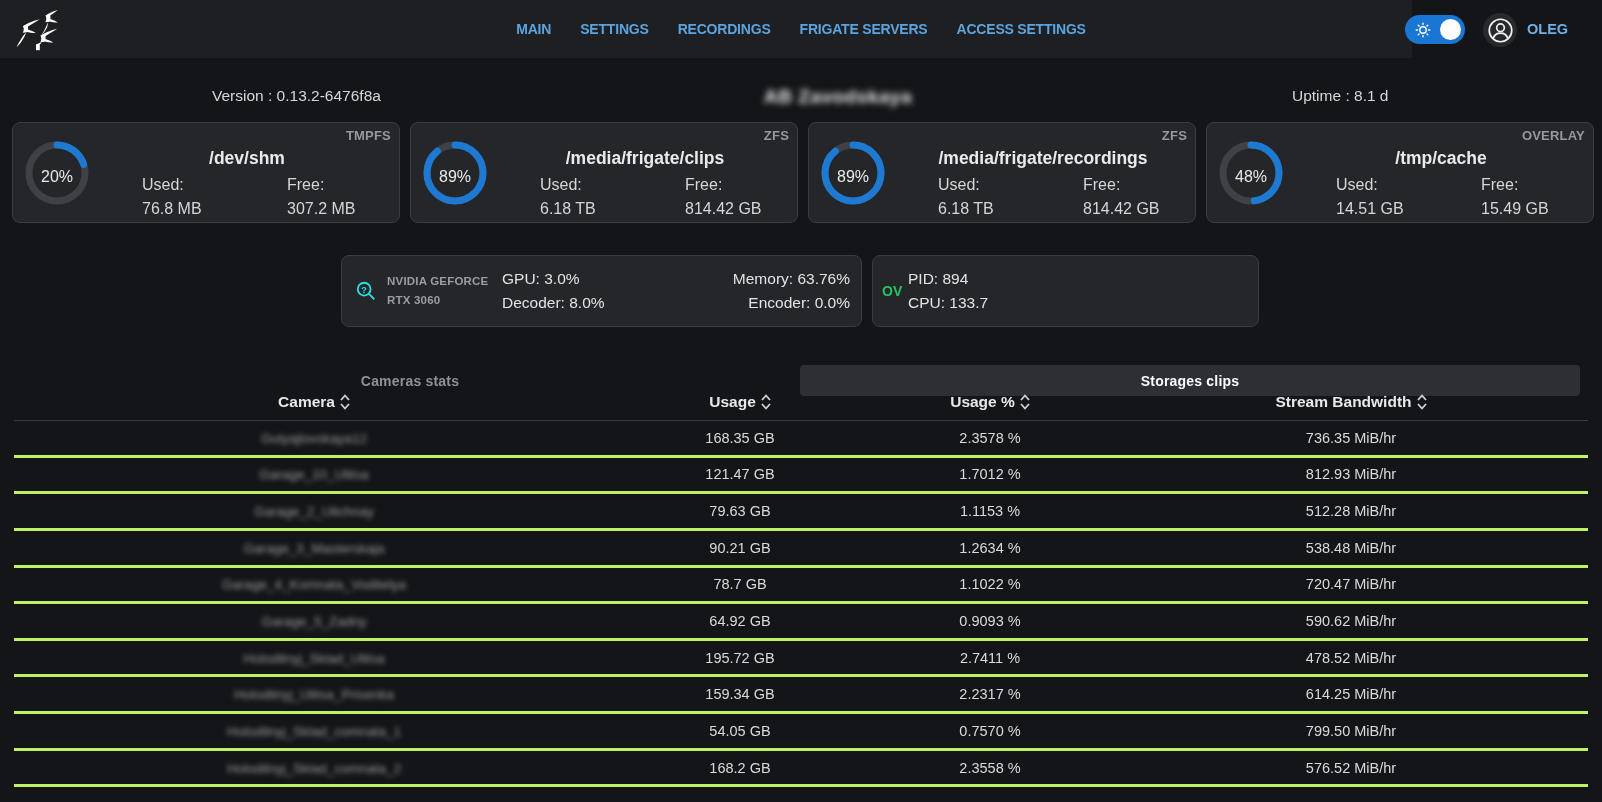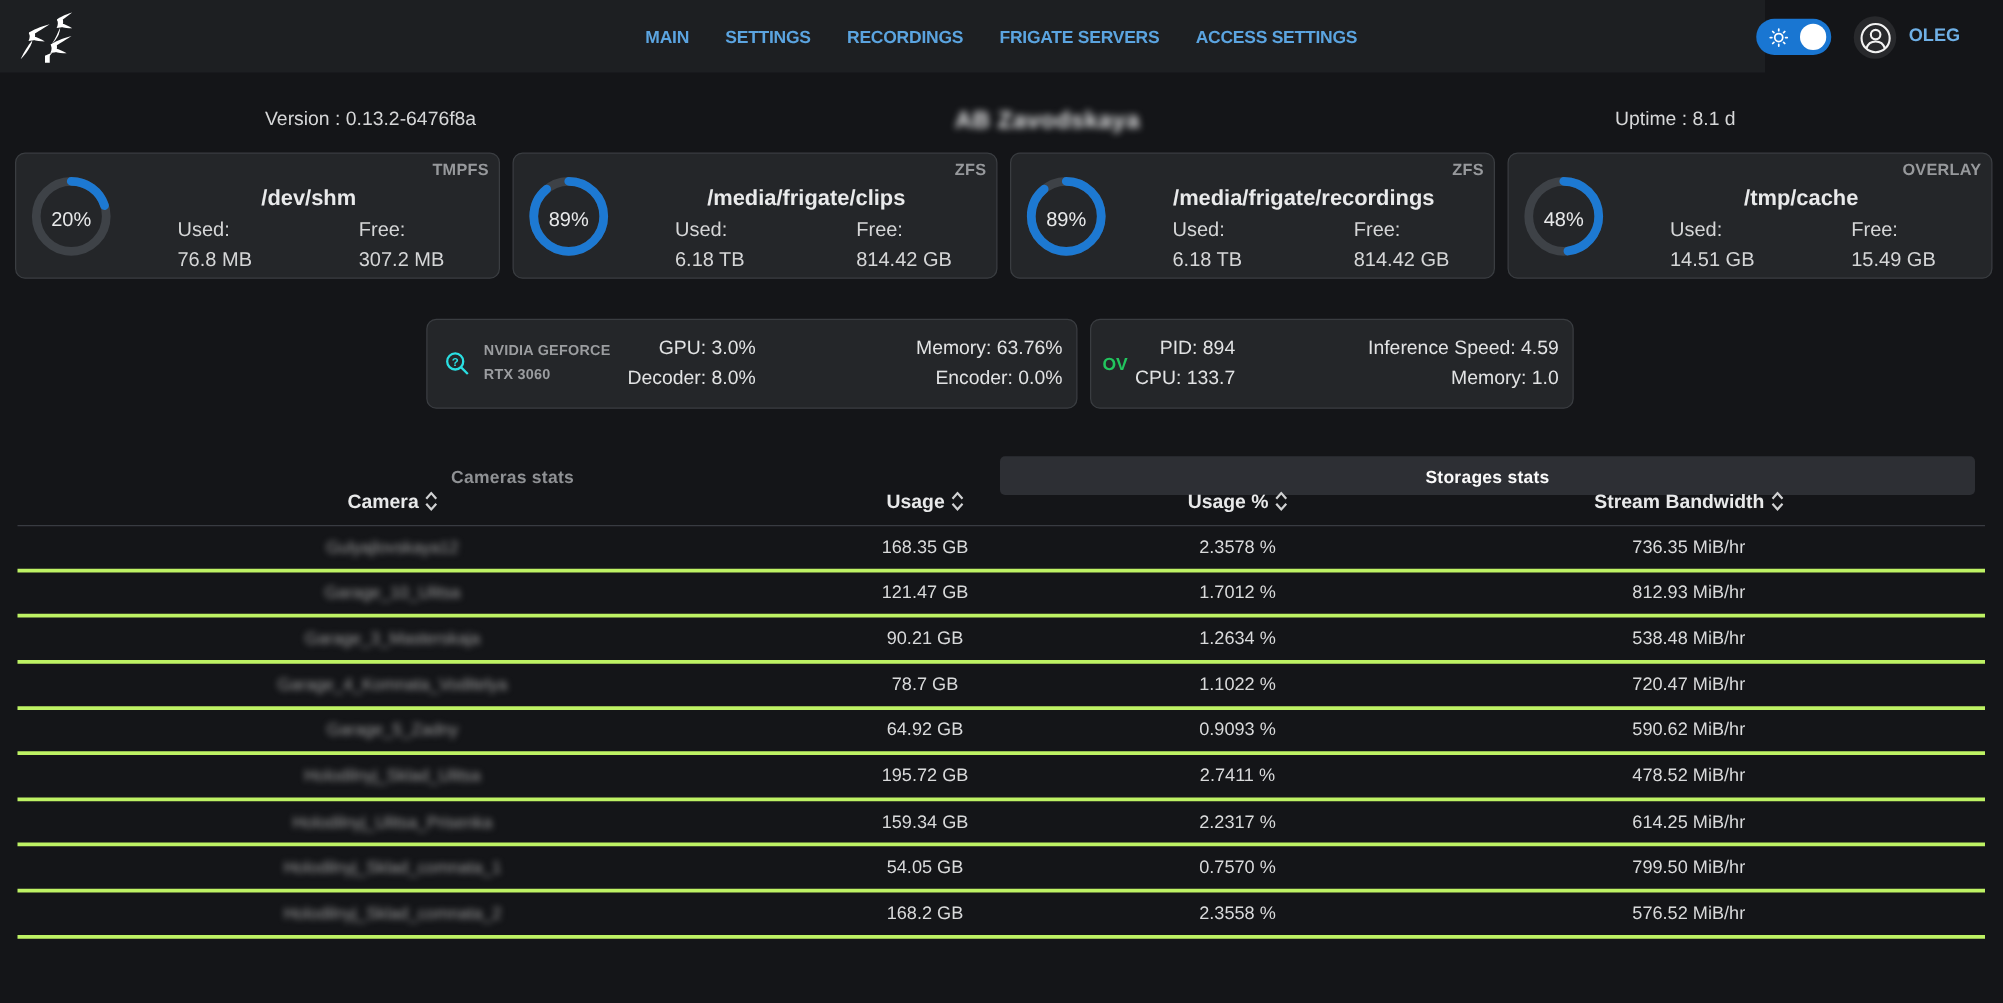--- a/index.html
+++ b/index.html
@@ -40,21 +40,21 @@
   .clbl2 { left:274px; top:53px; }
   .cval1 { left:129px; top:77px; font-size:16px; }
   .cval2 { left:274px; top:77px; font-size:16px; }
 
   .gcardA { position:absolute; left:341px; top:255px; width:521px; height:72px;
     background:#242629; border:1px solid #3a3d41; border-radius:8px; }
   .gcardB { position:absolute; left:872px; top:255px; width:387px; height:72px;
     background:#242629; border:1px solid #3a3d41; border-radius:8px; }
   .gname { position:absolute; left:45px; top:16px; color:#9b9da0; font-weight:bold;
     font-size:11.5px; line-height:19px; letter-spacing:.2px;}
-  .gl { position:absolute; color:#e2e3e4; font-size:15.5px; line-height:24px;text-align:right; }
+  .gl { position:absolute; color:#e2e3e4; font-size:15.5px; line-height:24px; }
   .gl1 { left:160px; top:11px; }
   .gr1 { right:11px; top:11px; text-align:right; }
   .ov { position:absolute; left:9px; top:27px; color:#22c55e; font-weight:bold; font-size:14px; }
   .gl2 { left:35px; top:11px; }
   .gr2 { right:11px; top:11px; text-align:right; }
 
   .tabs { position:absolute; left:20px; top:365px; width:1560px; height:31px; display:flex;justify-content:center; }
   .tab { flex:1; display:flex; align-items:center; justify-content:center;
     font-weight:bold; font-size:14px; color:#8f9194; letter-spacing:.2px;}
   .tabsel { background:#2d2f34; border-radius:4px; color:#fafafa; }
@@ -188,26 +188,25 @@
     <path d="M15.2 15.2 L21 21"></path>
     <text x="10" y="14" font-size="10" fill="#2adfe2" stroke="none" text-anchor="middle" font-weight="bold">?</text>
   </svg>
   <div class="gname">NVIDIA GEFORCE<br>RTX 3060</div>
   <div class="gl gl1">GPU: 3.0%<br>Decoder: 8.0%</div>
   <div class="gl gr1">Memory: 63.76%<br>Encoder: 0.0%</div>
 </div>
 <div class="gcardB">
   <div class="ov">OV</div>
   <div class="gl gl2">PID: 894<br>CPU: 133.7</div>
-  <div class="gl gr2">Inference Speed: 4.59<br>Memory: 1.0</div>
 </div>
 
 <div class="tabs">
   <div class="tab">Cameras stats</div>
-  <div class="tab tabsel">Storages stats</div>
+  <div class="tab tabsel">Storages clips</div>
 </div>
 
 <div class="table">
   <div class="thead">
     <div class="c1">Camera<svg class="sort" width="10" height="16" viewBox="0 0 10 16" fill="none" stroke="#d0d1d2" stroke-width="1.8">
           <path d="M1 6 L5 1.5 L9 6"></path>
           <path d="M1 10 L5 14.5 L9 10"></path>
         </svg></div>
     <div class="c2">Usage<svg class="sort" width="10" height="16" viewBox="0 0 10 16" fill="none" stroke="#d0d1d2" stroke-width="1.8">
           <path d="M1 6 L5 1.5 L9 6"></path>
@@ -228,20 +227,26 @@
       <div class="c3">2.3578 %</div>
       <div class="c4">736.35 MiB/hr</div>
     </div>
   <div class="tr">
       <div class="c1"><span class="blur">Garage_10_Ulitsa</span></div>
       <div class="c2">121.47 GB</div>
       <div class="c3">1.7012 %</div>
       <div class="c4">812.93 MiB/hr</div>
     </div>
   <div class="tr">
+      <div class="c1"><span class="blur">Garage_2_Ulichnay</span></div>
+      <div class="c2">79.63 GB</div>
+      <div class="c3">1.1153 %</div>
+      <div class="c4">512.28 MiB/hr</div>
+    </div>
+  <div class="tr">
       <div class="c1"><span class="blur">Garage_3_Masterskaja</span></div>
       <div class="c2">90.21 GB</div>
       <div class="c3">1.2634 %</div>
       <div class="c4">538.48 MiB/hr</div>
     </div>
   <div class="tr">
       <div class="c1"><span class="blur">Garage_4_Komnata_Voditelya</span></div>
       <div class="c2">78.7 GB</div>
       <div class="c3">1.1022 %</div>
       <div class="c4">720.47 MiB/hr</div>

